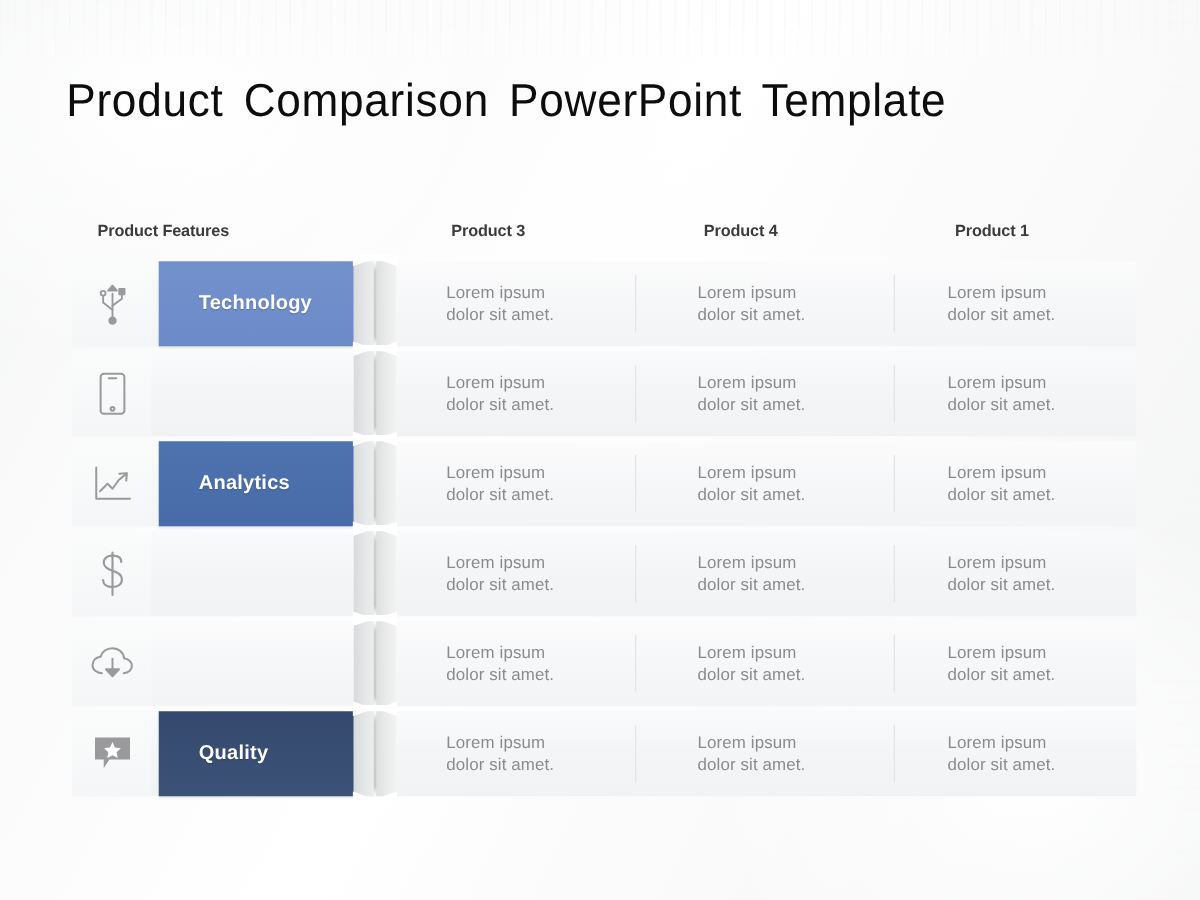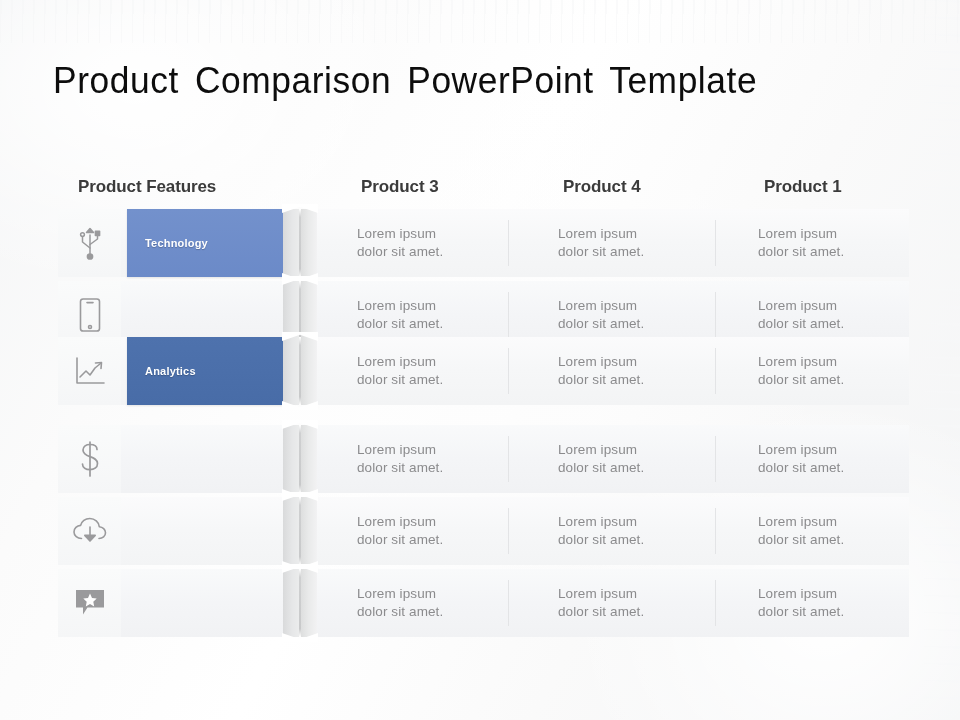--- a/index.html
+++ b/index.html
@@ -49,21 +49,21 @@
     font-family: "Liberation Sans", sans-serif;
     white-space: nowrap;
     transform: scaleX(.955);
     transform-origin: left center;
   }
 
   
   .col-head {
     position: absolute;
     top: 177px;
-    font-size: 17px;
+    font-size: 13px;
     font-weight: bold;
     color: #3b3b3b;
     letter-spacing: -.1px;
     white-space: nowrap;
   }
   #head-features { left: 78px; }
   #head-p1 { left: 361px; }
   #head-p2 { left: 563px; }
   #head-p3 { left: 764px; }
 
@@ -113,22 +113,22 @@
     top: 0;
     width: 156px;
     height: 68px;
     display: flex;
     align-items: center;
     box-shadow: 0 1px 2px rgba(0,0,0,.10);
   }
   .label-bar span {
     color: #ffffff;
     font-weight: bold;
-    font-size: 11px;
-    margin-left: 18px;
+    font-size: 16px;
+    margin-left: 32px;
     letter-spacing: .2px;
     text-shadow: 0 1px 1px rgba(0,0,0,.22);
     white-space: nowrap;
   }
   .label-bar span.wide { letter-spacing: 1.2px; }
 
   
   .ribbon {
     position: absolute;
     left: 283px;
@@ -289,21 +289,21 @@
     </div>
     <div class="cell" style="left: 558px; width: 150px;">
       <p>Lorem ipsum
 dolor sit amet.</p>
     </div>
     <div class="cell" style="left: 758px; width: 150px;">
       <p>Lorem ipsum
 dolor sit amet.</p>
     </div>
   </div>
-      <div class="row" style="top: 128px;">
+      <div class="row" style="top: 144px;">
     <div class="row-band"></div>
 
     <div class="icon-tile">
       <span>
             <svg width="32" height="30" viewBox="0 0 32 30" fill="none" stroke="#9a9a9c" stroke-width="1.6" stroke-linecap="round" stroke-linejoin="round">
         <path d="M3 2 V27 H30"></path>
         <path d="M6 21 L12 15 L16 19 L21 12 L26.5 7.5"></path>
         <path d="M21.5 7 L27.5 6.5 L27 12.5"></path>
       </svg>
           </span>
@@ -417,20 +417,23 @@
 
     <div class="icon-tile">
       <span>
             <svg width="34" height="30" viewBox="0 0 34 30" fill="none">
         <path d="M3 2 H31 V19.5 H14.5 L10 26.5 L10 19.5 H3 Z" fill="#9a9a9c"></path>
         <path d="M17 5.6 L19 9.9 L23.7 10.5 L20.3 13.8 L21.2 18.4 L17 16.1 L12.8 18.4 L13.7 13.8 L10.3 10.5 L15 9.9 Z" fill="#ffffff"></path>
       </svg>
           </span>
     </div>
 
+    <div class="label-bar" style="background:linear-gradient(180deg, #35496f 0%, #3c5276 100%);">
+      <span class="">Quality</span>
+    </div>
 
     <div class="ribbon">
       <div class="fold-l"></div>
       <div class="fold-r"></div>
       <div class="crease"></div>
       <div class="notch-top"></div>
       <div class="notch-bot"></div>
     </div>
 
     <div class="divider div-a" style="left: 508px;"></div>

